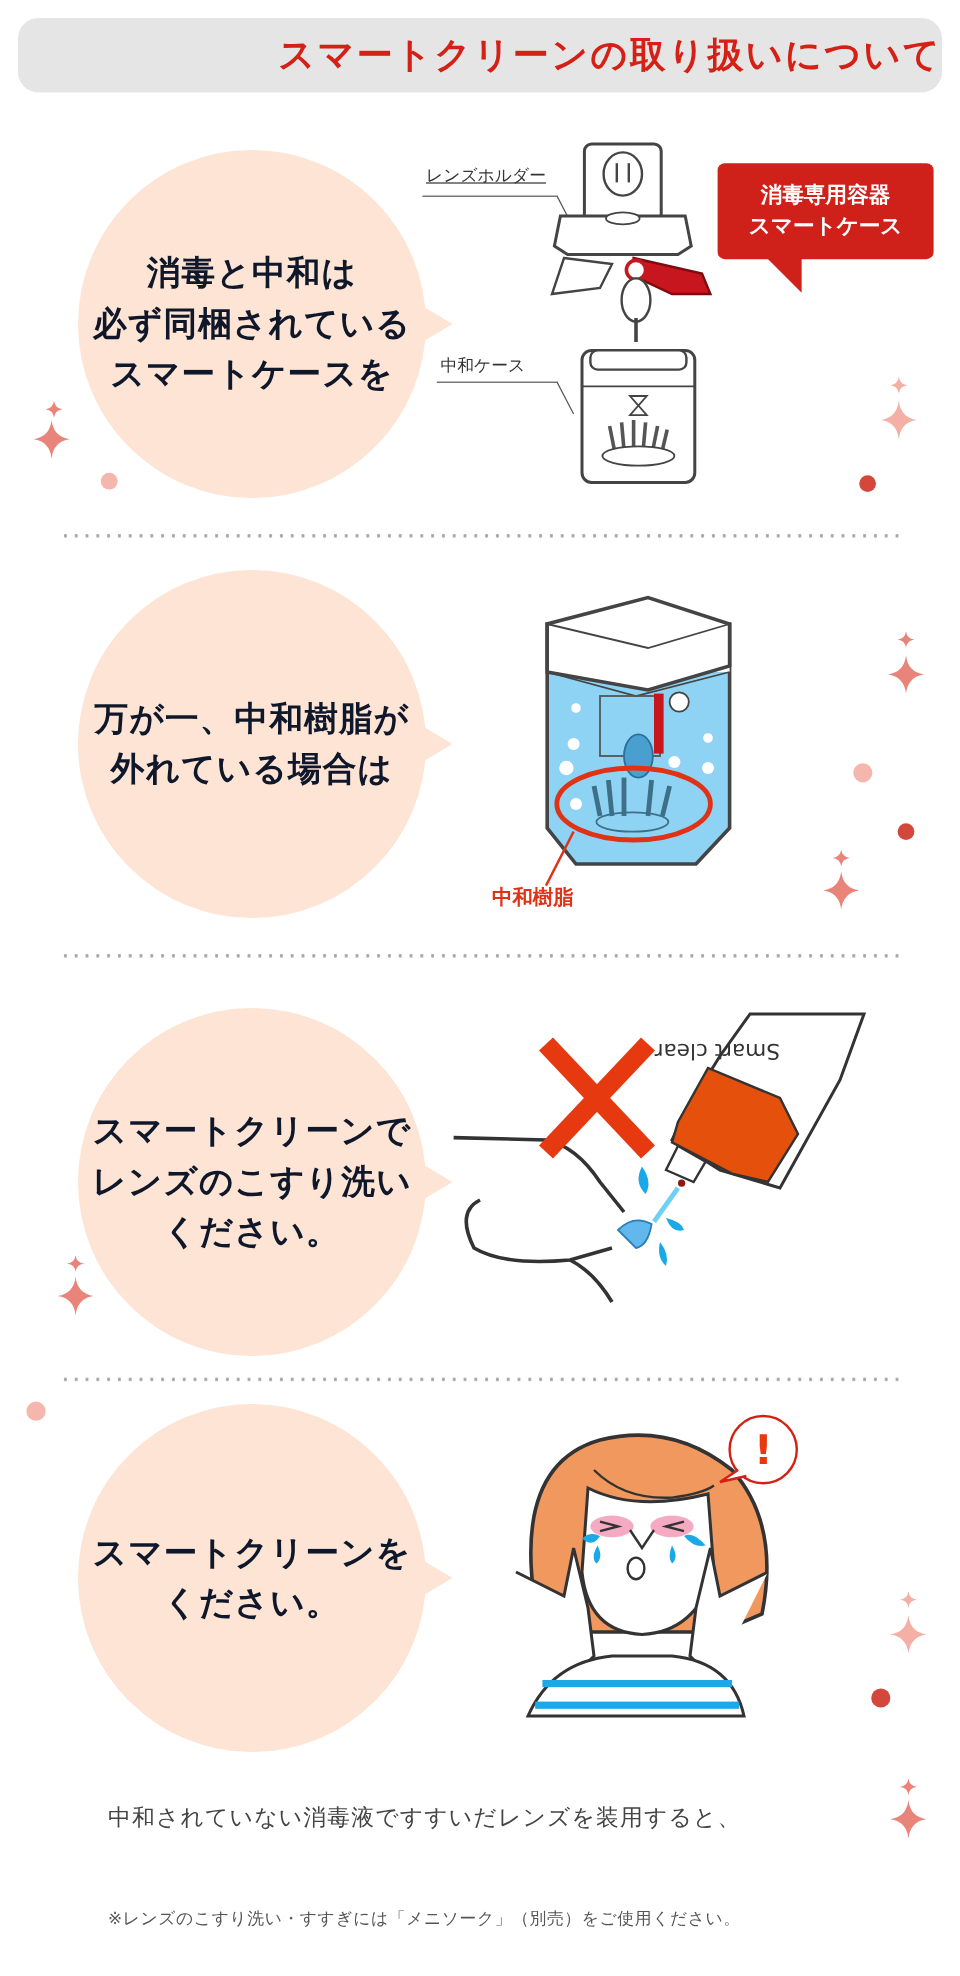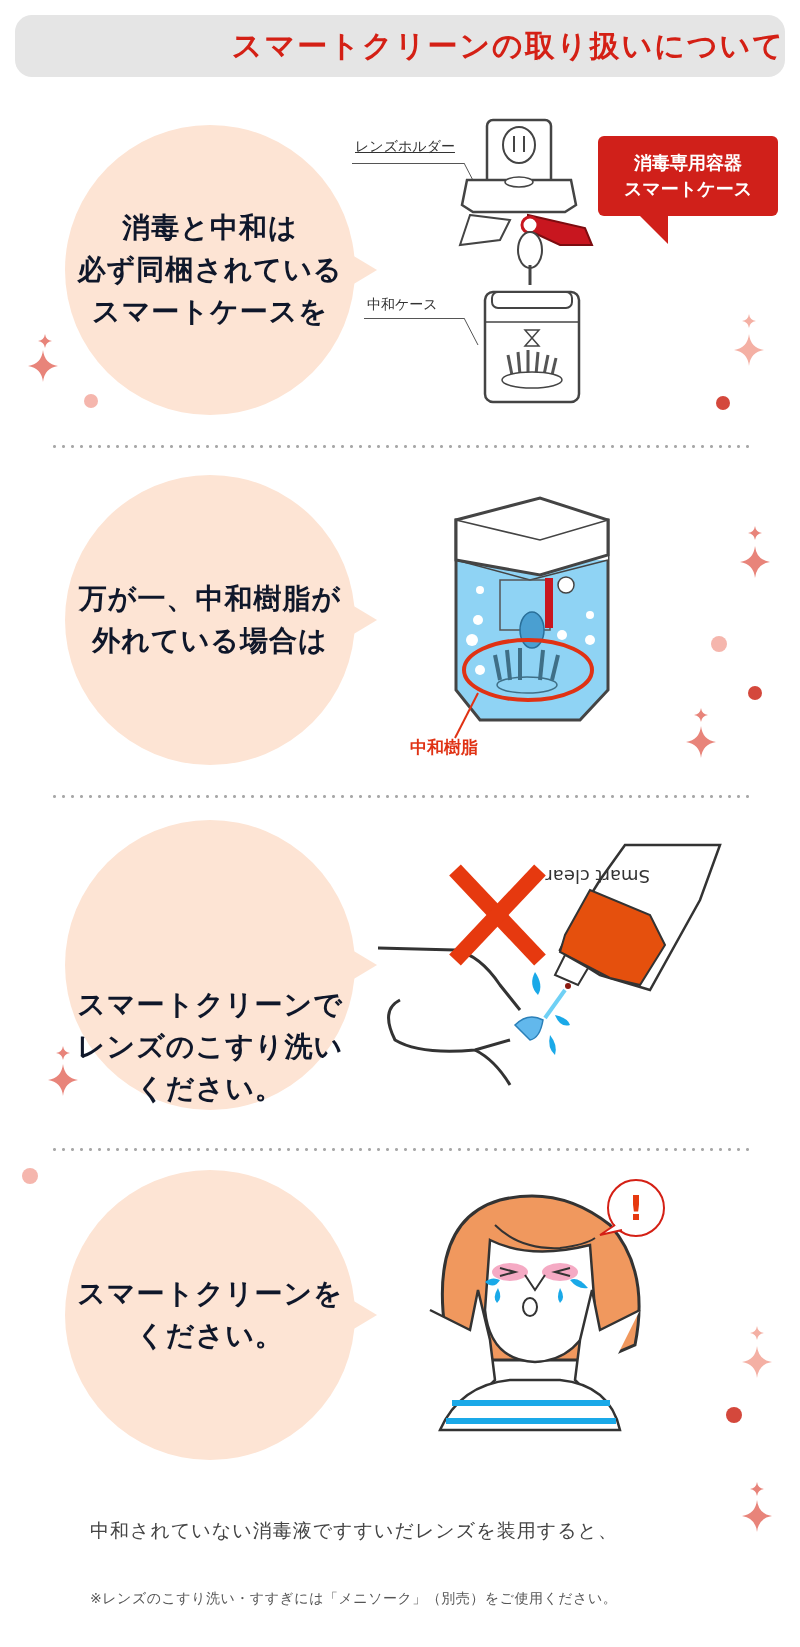--- a/index.html
+++ b/index.html
@@ -47,21 +47,21 @@
   }
   .callout-red::after {
     content: ""; position: absolute; left: 40px; bottom: -28px;
     border-top: 30px solid #d0201a; border-left: 30px solid transparent;
   }
   .callout-red span { display: block; }
 
   .resin-label { position: absolute; left: 410px; top: 736px; color: #e03214; font-size: 17px; font-weight: bold; text-align: center; }
 
   .footer-main {
-    position: absolute; left: 90px; top: 1496px; color: #444; font-size: 19px; line-height: 38px; letter-spacing: 1px; margin-top: 15px;
+    position: absolute; left: 90px; top: 1496px; color: #444; font-size: 19px; line-height: 38px; letter-spacing: 1px;
   }
   .footer-main span { display: block; }
   .footer-note {
     position: absolute; left: 90px; top: 1590px; color: #555; font-size: 14px; letter-spacing: 0.5px;
   }
   svg { position: absolute; overflow: visible; }
 </style>
 </head>
 <body>
 
@@ -191,21 +191,21 @@
 <div class="dot" style="left:748px; top:686px; width:14px; height:14px; background:#d4483c;"></div>
 <svg class="sparkle" style="left:694px; top:708px;" width="14" height="14">
     <path d="M7,0 Q7.8,6.2 14,7 Q7.8,7.8 7,14 Q6.2,7.8 0,7 Q6.2,6.2 7,0Z" fill="#e8847a"></path>
   </svg>
 <svg class="sparkle" style="left:686px; top:726px;" width="30" height="32">
     <path d="M15,0 Q16.5,14 30,16 Q16.5,18 15,32 Q13.5,18 0,16 Q13.5,14 15,0Z" fill="#e8847a"></path>
   </svg>
 
 <div class="divider" style="top:795px;"></div>
 
-<div class="bubble" style="left:65px; top:820px; width:290px; height:290px;align-items:flex-end;">
+<div class="bubble" style="left:65px; top:840px; width:290px; height:290px;">
   <div class="bubble-text">
     <span>スマートクリーンで</span>
     <span>レンズのこすり洗い</span>
     <span>ください。</span>
   </div>
 </div>
 
 <svg style="left:0; top:0;" width="800" height="1100">
 
   <path d="M378,948 L455,950 Q480,955 500,985 L520,1010" fill="none" stroke="#333" stroke-width="3"></path>

